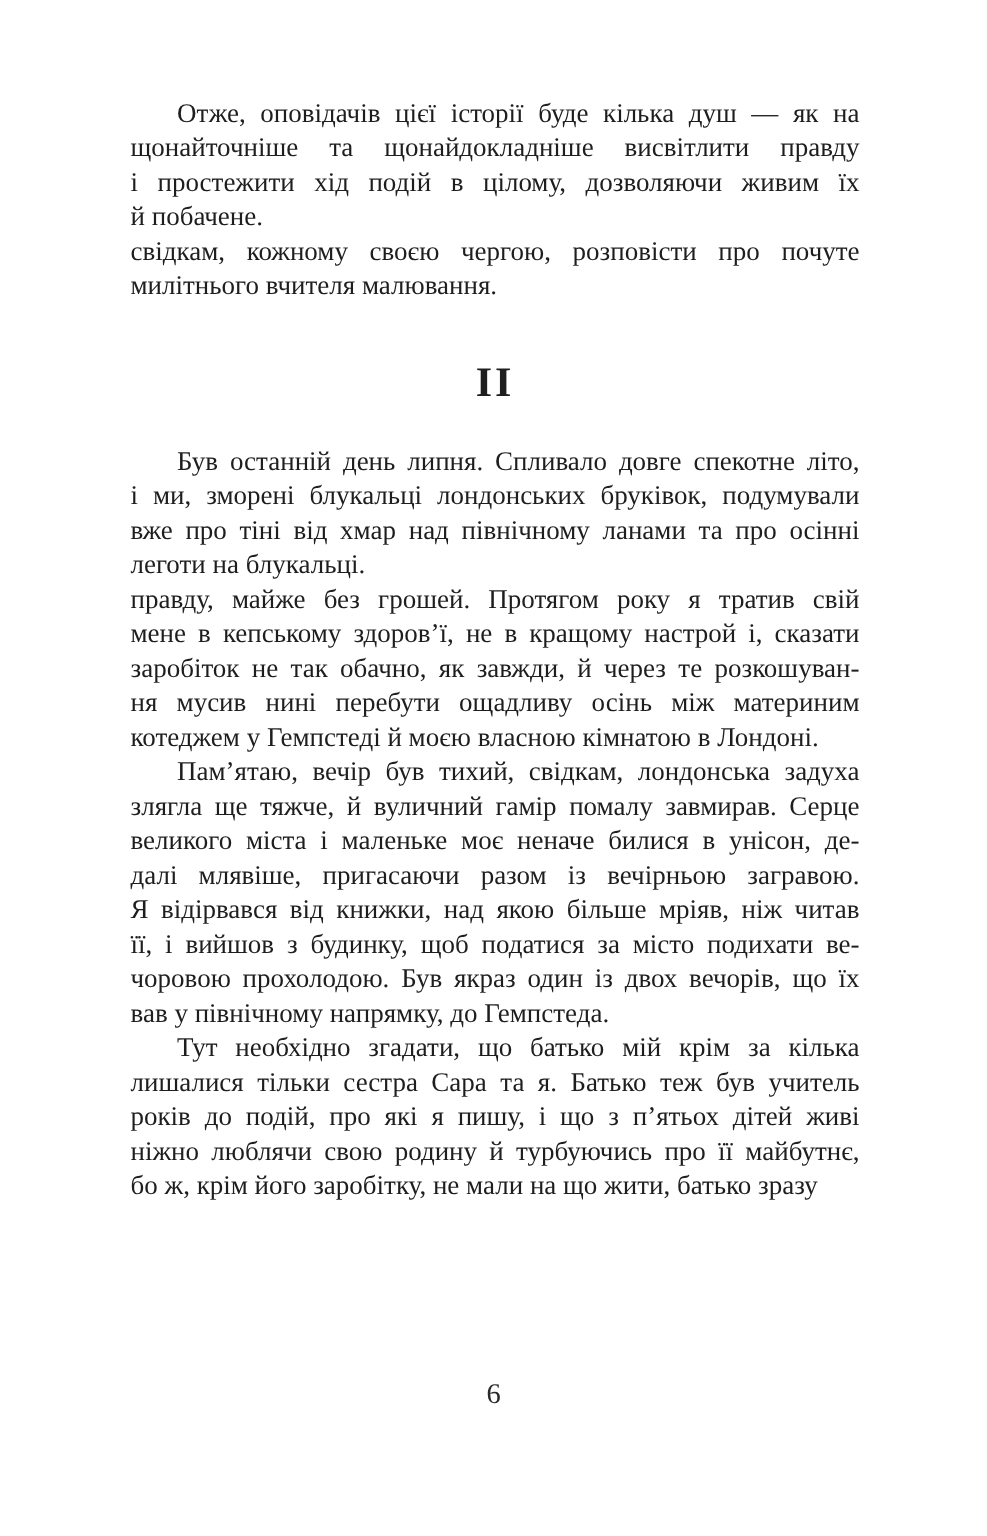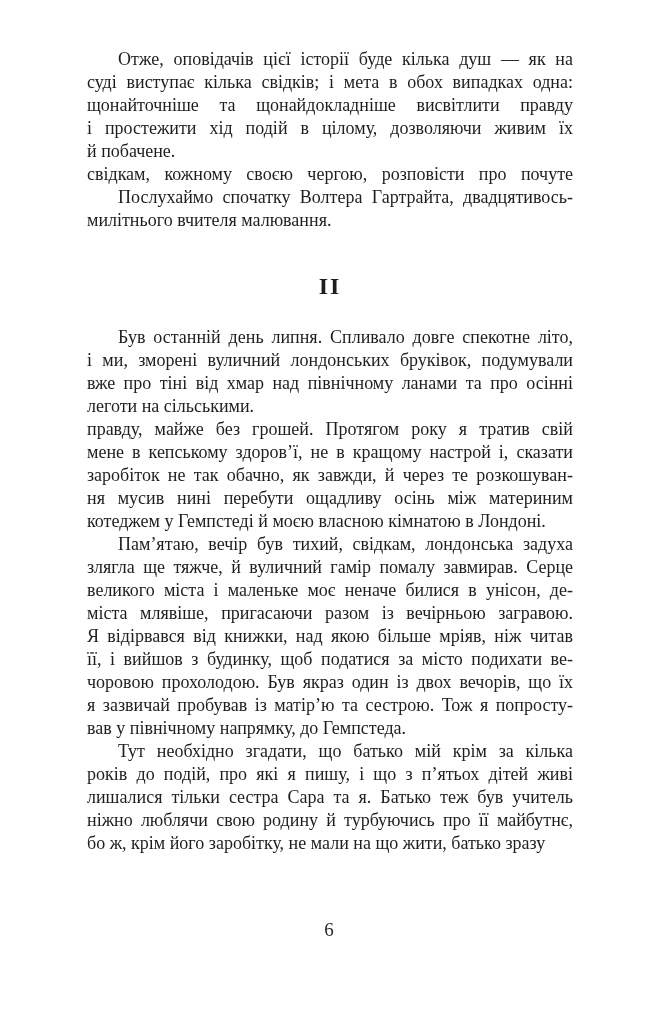--- a/index.html
+++ b/index.html
@@ -16,21 +16,21 @@
     overflow: hidden;
   }
   .book-page {
     position: absolute;
     inset: 0;
     background: #ffffff;
   }
   .text-block {
     position: absolute;
     left: 87px;
-    top: 48px;
+    top: 64px;
     width: 486px;
     font-size: 18px;
     line-height: 23px;
   }
   .paragraph {
     margin: 0;
     padding: 0;
   }
   .text-line {
     text-align: justify;
@@ -41,21 +41,21 @@
   }
   .text-line.first {
     text-indent: 31px;
   }
   .text-line.last {
     text-align-last: left;
   }
   .section-heading {
     text-align: center;
     font-weight: 700;
-    font-size: 24px;
+    font-size: 28px;
     line-height: 28px;
     letter-spacing: 2px;
     margin: 40px 0 26px 0;
   }
   .page-number {
     position: absolute;
     left: 0;
     top: 917px;
     width: 658px;
     text-align: center;
@@ -64,57 +64,54 @@
     color: #2a2a2a;
   }
 </style>
 </head>
 <body>
 
 <div class="book-page">
   <div class="text-block">
       <div class="paragraph">
         <div class="text-line first">Отже, оповідачів цієї історії буде кілька душ — як на</div>
-        <div class="text-line">суді виступає кілька свідків; і мета в обох випадках одна:</div>
         <div class="text-line">щонайточніше та щонайдокладніше висвітлити правду</div>
         <div class="text-line">і простежити хід подій в цілому, дозволяючи живим їх</div>
         <div class="text-line last">й побачене.</div>
         <div class="text-line">свідкам, кожному своєю чергою, розповісти про почуте</div>
       </div>
       <div class="paragraph">
-        <div class="text-line first">Послухаймо спочатку Волтера Гартрайта, двадцятивось-</div>
         <div class="text-line last">милітнього вчителя малювання.</div>
       </div>
       <div class="section-heading">II</div>
       <div class="paragraph">
         <div class="text-line first">Був останній день липня. Спливало довге спекотне літо,</div>
-        <div class="text-line">і ми, зморені вуличний лондонських бруківок, подумували</div>
+        <div class="text-line">і ми, зморені блукальці лондонських бруківок, подумували</div>
         <div class="text-line">вже про тіні від хмар над північному ланами та про осінні</div>
-        <div class="text-line last">леготи на сільськими.</div>
+        <div class="text-line last">леготи на блукальці.</div>
       </div>
       <div class="paragraph">
         <div class="text-line">правду, майже без грошей. Протягом року я тратив свій</div>
         <div class="text-line">мене в кепському здоров’ї, не в кращому настрой і, сказати</div>
         <div class="text-line">заробіток не так обачно, як завжди, й через те розкошуван-</div>
         <div class="text-line">ня мусив нині перебути ощадливу осінь між материним</div>
         <div class="text-line last">котеджем у Гемпстеді й моєю власною кімнатою в Лондоні.</div>
       </div>
       <div class="paragraph">
         <div class="text-line first">Пам’ятаю, вечір був тихий, свідкам, лондонська задуха</div>
         <div class="text-line">злягла ще тяжче, й вуличний гамір помалу завмирав. Серце</div>
         <div class="text-line">великого міста і маленьке моє неначе билися в унісон, де-</div>
-        <div class="text-line">міста млявіше, пригасаючи разом із вечірньою загравою.</div>
+        <div class="text-line">далі млявіше, пригасаючи разом із вечірньою загравою.</div>
         <div class="text-line">Я відірвався від книжки, над якою більше мріяв, ніж читав</div>
         <div class="text-line">її, і вийшов з будинку, щоб податися за місто подихати ве-</div>
         <div class="text-line">чоровою прохолодою. Був якраз один із двох вечорів, що їх</div>
-        <div class="text-line">я зазвичай пробував із матір’ю та сестрою. Тож я попросту-</div>
         <div class="text-line last">вав у північному напрямку, до Гемпстеда.</div>
       </div>
       <div class="paragraph">
         <div class="text-line first">Тут необхідно згадати, що батько мій крім за кілька</div>
+        <div class="text-line">лишалися тільки сестра Сара та я. Батько теж був учитель</div>
         <div class="text-line">років до подій, про які я пишу, і що з п’ятьох дітей живі</div>
-        <div class="text-line">лишалися тільки сестра Сара та я. Батько теж був учитель</div>
         <div class="text-line">ніжно люблячи свою родину й турбуючись про її майбутнє,</div>
         <div class="text-line last">бо ж, крім його заробітку, не мали на що жити, батько зразу</div>
       </div>
     </div>
   <div class="page-number">6</div>
 </div>
 
 </body></html>

